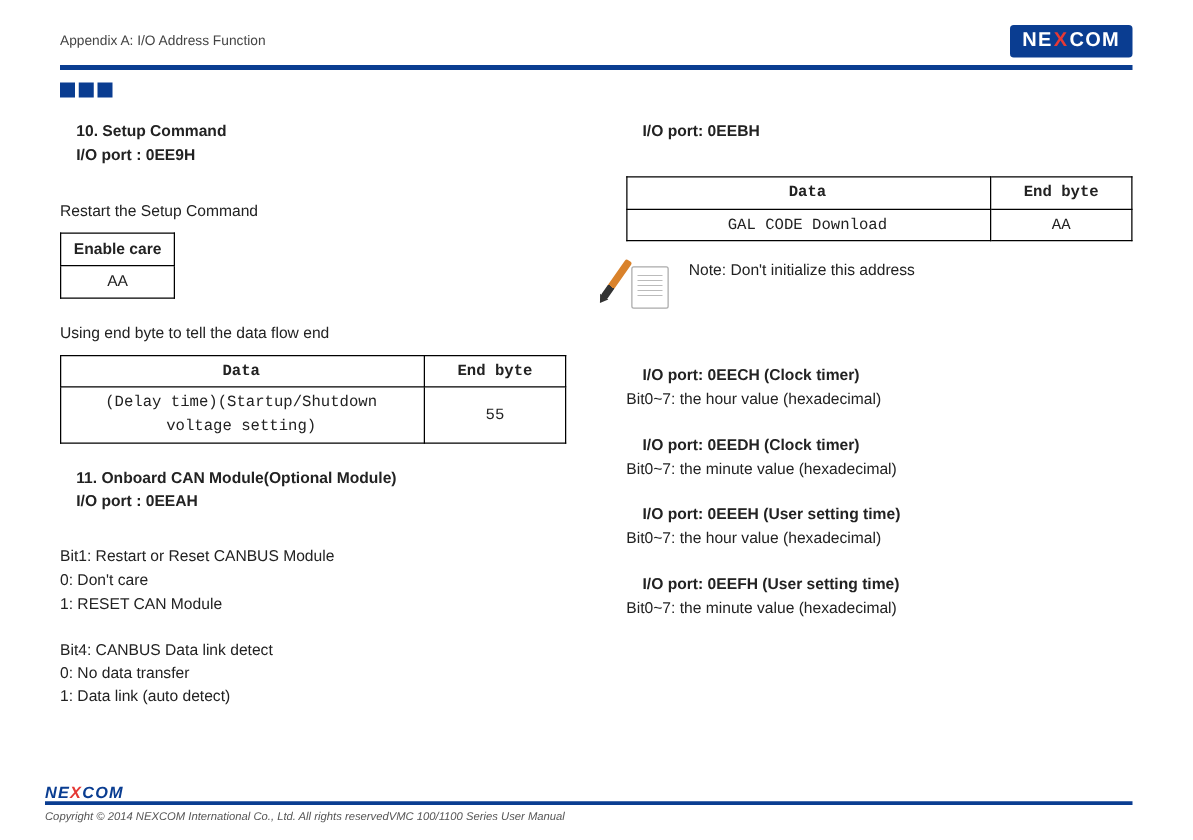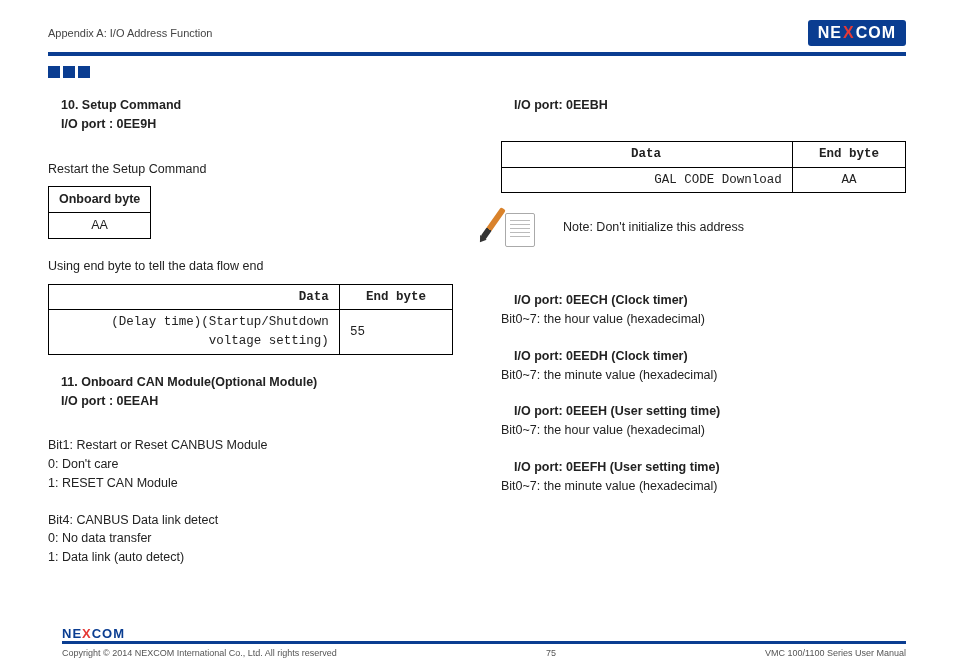--- a/index.html
+++ b/index.html
@@ -61,23 +61,23 @@
     border-collapse: collapse;
     font-size: 12.5px;
   }
   th, td {
     border: 1px solid #000;
     padding: 3px 10px;
     text-align: center;
   }
   th { font-weight: bold; }
   .tbl-wide { width: 100%; font-family: Liberation Mono, monospace; }
-  .tbl-wide th:first-child, .tbl-wide td:first-child { text-align:right; padding-left:8px;}
+  .tbl-wide th:first-child, .tbl-wide td:first-child { text-align:center; padding-left:8px;}
   .note-row {
-    display:flex; align-items:center; gap:24px; margin:14px 0 18px 0;
+    display:flex; align-items:flex-start; gap:12px; margin:14px 0 18px 0;
   }
   .note-icon {
     width:38px; height:40px; position:relative;
   }
   .paper {
     position:absolute; left:4px; top:6px; width:30px; height:34px;
     background:#fff; border:1px solid #aaa; border-radius:2px;
   }
   .paper::before {
     content:""; position:absolute; left:4px; top:6px; right:4px; height:2px;
@@ -91,22 +91,22 @@
     transform-origin: top left;
     border-radius:2px;
   }
   .pencil::after{
     content:""; position:absolute; bottom:-5px; left:-1px;
     border-left:4px solid transparent;
     border-right:4px solid transparent;
     border-top:6px solid #333;
   }
   .footer {
-    position:absolute; left:62px; right:48px; bottom:14px;
-    font-size:9px; color:#555;
+    position:absolute; left:36px; right:48px; bottom:14px;
+    font-size:9px; color:#555;font-style:italic;
   }
   .footer-rule { height:3px; background:#0a3d91; margin-bottom:4px;}
   .footer-row {
     display:flex; justify-content:flex-start; align-items:flex-end;
   }
   .footer-logo {
     font-weight:bold; color:#0a3d91; font-size:13px; letter-spacing:1px;
   }
   .footer-logo .x{ color:#e53935;}
   .pagenum { text-align:center; flex:1; }
@@ -134,39 +134,39 @@
 
     <div class="col">
       <div class="b">10. Setup Command</div>
       <div class="b">I/O port : 0EE9H</div>
       <div class="spacer-lg"></div>
       <div>Restart the Setup Command</div>
       <div class="spacer-sm"></div>
       <table>
         <tbody>
             <tr>
-              <th>Onboard byte</th>
+              <th>Enable care</th>
             </tr>
         <tr>
               <td>AA</td>
             </tr>
       </tbody>
         </table>
       <div class="spacer-md"></div>
       <div>Using end byte to tell the data flow end</div>
       <div class="spacer-sm"></div>
       <table class="tbl-wide">
         <tbody>
             <tr>
           <th style="width:72%">Data</th>
           <th>End byte</th>
         </tr>
         <tr>
           <td>(Delay time)(Startup/Shutdown voltage setting)</td>
-          <td style="text-align:left">55</td>
+          <td style="text-align:center">55</td>
         </tr>
       </tbody>
         </table>
       <div class="spacer-md"></div>
       <div class="b">11. Onboard CAN Module(Optional Module)</div>
       <div class="b">I/O port : 0EEAH</div>
       <div class="spacer-lg"></div>
       <div>Bit1: Restart or Reset CANBUS Module</div>
       <div>0: Don't care</div>
       <div>1: RESET CAN Module</div>
@@ -220,16 +220,15 @@
   </div>
 </div>
 
 <div class="footer">
   <div class="footer-logo">
     <span>NE</span><span class="x">X</span><span>COM</span>
   </div>
   <div class="footer-rule"></div>
   <div class="footer-row">
     <span>Copyright © 2014 NEXCOM International Co., Ltd. All rights reserved</span>
-    <span class="pagenum">75</span>
     <span>VMC 100/1100 Series User Manual</span>
   </div>
 </div>
 
 </body></html>

